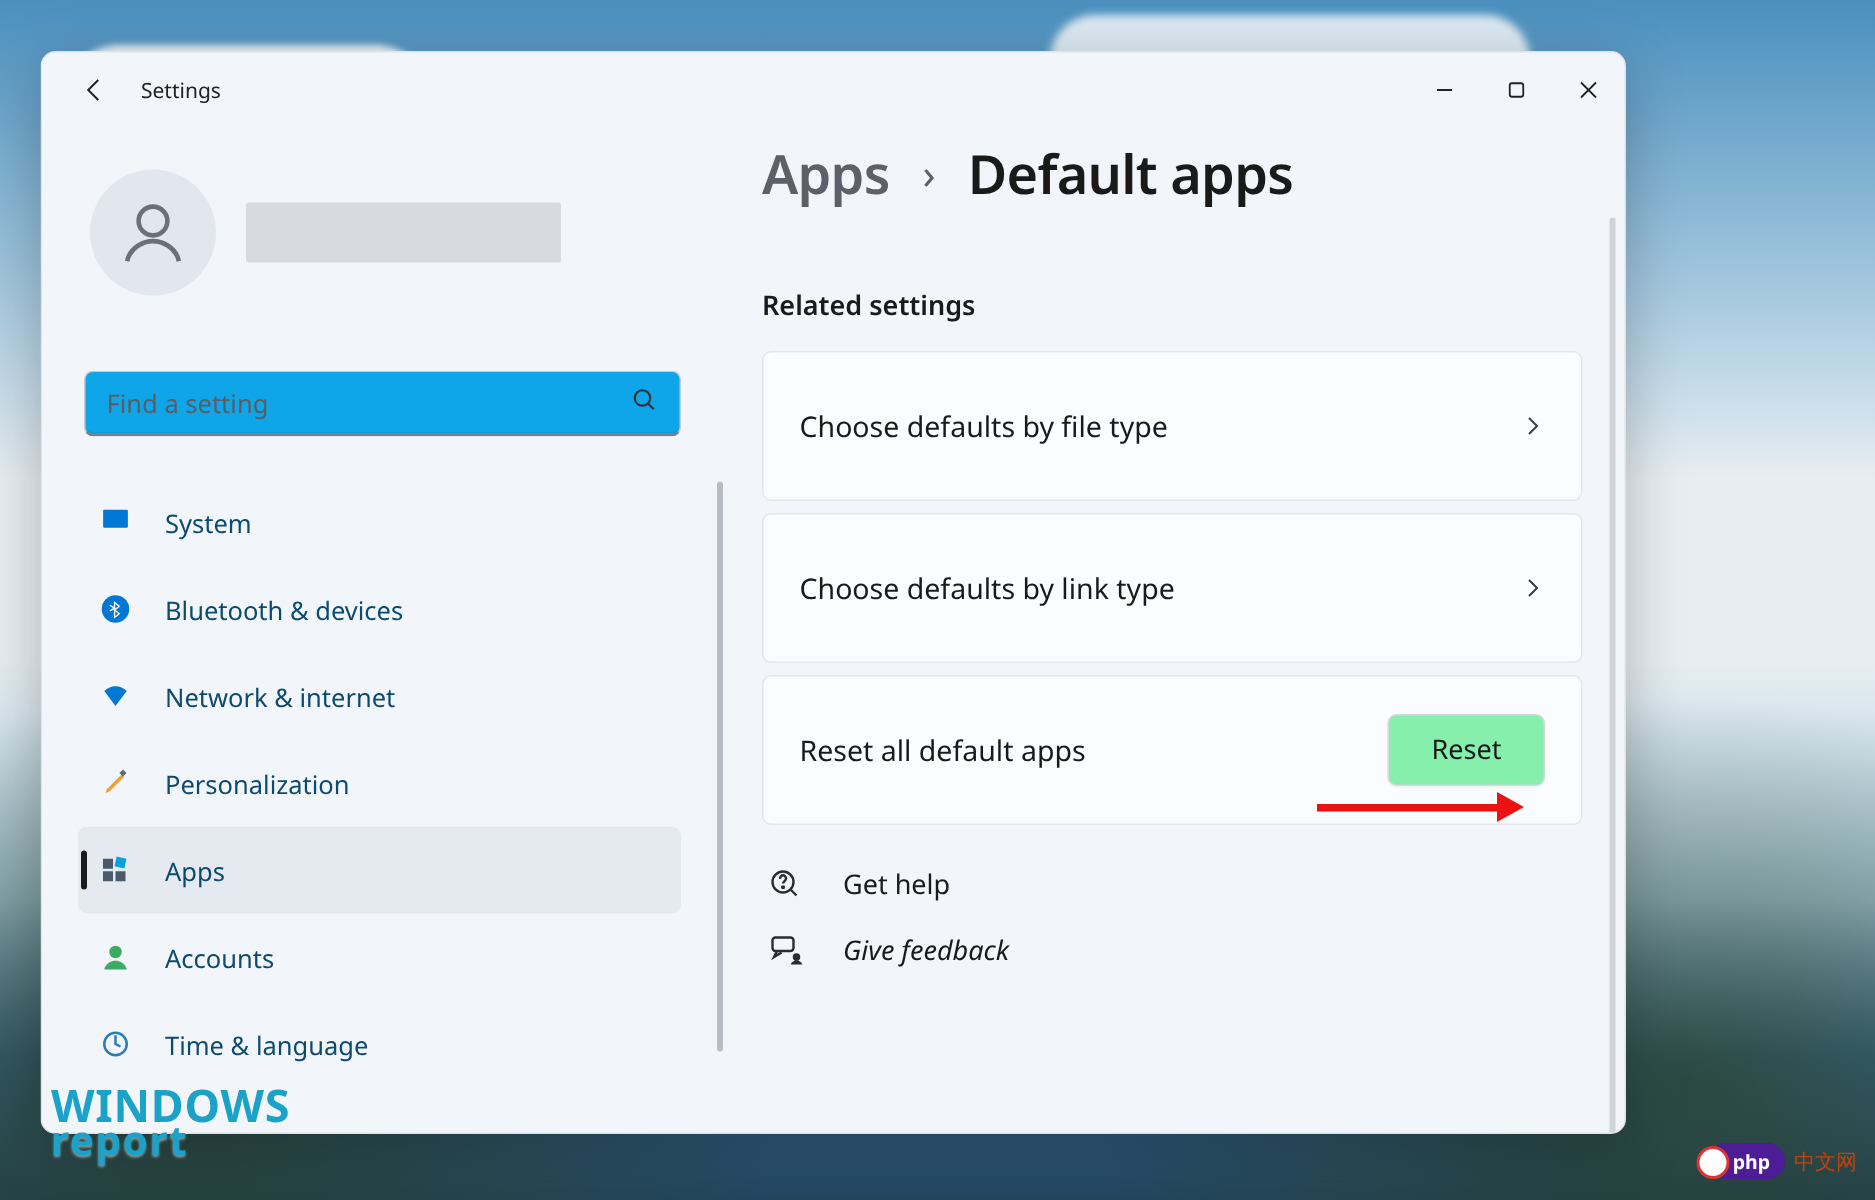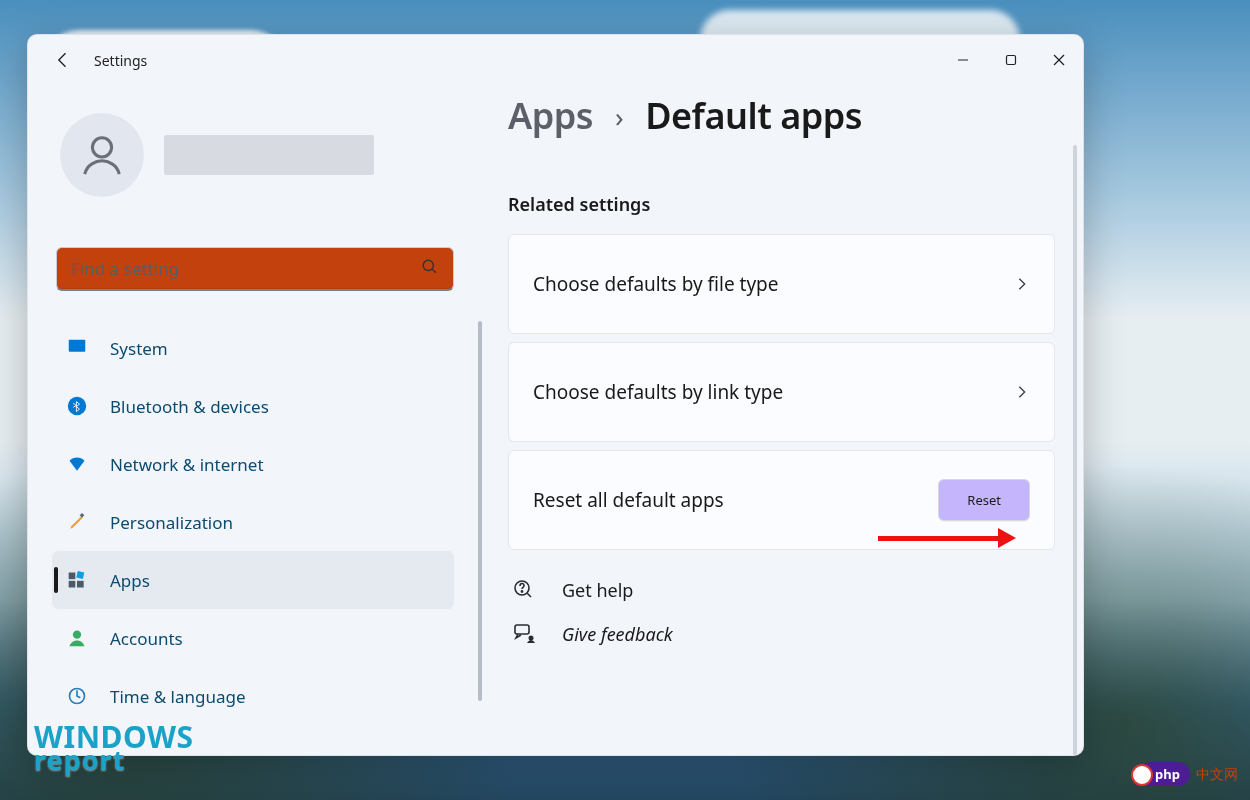--- a/index.html
+++ b/index.html
@@ -25,21 +25,21 @@
   .win-ctrl svg { width:12px; height:12px; }
 
   .body { flex:1; display:flex; min-height:0; }
 
   .sidebar { width: 450px; padding: 18px 0 0 24px; display:flex; flex-direction:column; position:relative; }
   .profile { display:flex; align-items:center; gap:20px; padding: 10px 0 20px 8px; }
   .avatar { width: 84px; height:84px; border-radius:50%; background:#e2e7ef; display:flex; align-items:center; justify-content:center; color:#6b6f78; }
   .avatar svg { width:46px; height:46px; }
   .name-blur { width:210px; height:40px; background:#d7dbe1; border-radius:2px; }
 
-  .search { margin: 30px 24px 20px 4px; position:relative; height:44px; border:1px solid #c9ccd1; border-bottom:2px solid #7c7f85; border-radius:6px; background:#c2410c; display:flex; align-items:center; padding:0 14px; box-shadow: inset 0 -1px 0 rgba(0,0,0,0.05);}
+  .search { margin: 30px 24px 20px 4px; position:relative; height:44px; border:1px solid #c9ccd1; border-bottom:2px solid #7c7f85; border-radius:6px; background:#0ea5e9; display:flex; align-items:center; padding:0 14px; box-shadow: inset 0 -1px 0 rgba(0,0,0,0.05);}
   .search input { flex:1; border:none; outline:none; background:transparent; font-size:17px; color:#222; }
   .search input::placeholder { color:#5a5d63; }
   .search-icon { color:#333; }
 
   .nav { margin-top: 8px; padding-right:24px; position:relative; }
   .nav-scroll { position:absolute; right:-4px; top:2px; width:4px; height:380px; background:#b7bdc6; border-radius:3px; }
   .nav-item { display:flex; align-items:center; gap:22px; height:58px; padding:0 16px 0 14px; border-radius:6px; font-size:17px; color:#0c4a6e; cursor:default; position:relative; }
   .nav-item.active { background:#e5eaf1; }
   .nav-item.active::before { content:""; position:absolute; left:2px; top:16px; bottom:16px; width:3.5px; background:#1a1a1a; border-radius:3px; }
   .nav-icon { width:22px; height:22px; display:flex; align-items:center; justify-content:center; flex-shrink:0; }
@@ -47,21 +47,21 @@
   .main { flex:1; padding: 4px 28px 0 30px; position:relative; overflow:hidden; }
   .breadcrumb { display:flex; align-items:center; gap:22px; font-size:36px; font-weight:600; color:#1a1a1a; padding: 2px 0 28px 0; letter-spacing:-0.5px;}
   .breadcrumb .muted { color:#5d6069; font-weight:600; }
   .breadcrumb .chev { color:#5d6069; font-size:28px; font-weight:400; }
 
   .section-label { font-size:18px; font-weight:600; color:#1a1a1a; margin: 24px 0 18px 0; }
 
   .card { background:#fafcff; border:1px solid #e3e6ea; border-radius:6px; margin-bottom:8px; display:flex; align-items:center; padding: 0 24px; min-height:100px; font-size:19px; color:#1a1a1a; }
   .card.tall { min-height:100px; }
   .card-chev { margin-left:auto; color:#3a3d42; font-size:20px; }
-  .reset-btn { margin-left:auto; background:#c4b5fd; border:1px solid #d5d9de; border-radius:6px; padding:11px 28px; font-size:13px; color:#1a1a1a; box-shadow:0 1px 1px rgba(0,0,0,0.04);}
+  .reset-btn { margin-left:auto; background:#86efac; border:1px solid #d5d9de; border-radius:6px; padding:11px 28px; font-size:18px; color:#1a1a1a; box-shadow:0 1px 1px rgba(0,0,0,0.04);}
 
   .arrow-annot { position:absolute; left:878px; top:528px; display:flex; align-items:center; pointer-events:none; }
   .arrow-line { width:120px; height:5px; background:#e11; }
   .arrow-head { width:0; height:0; border-left:18px solid #e11; border-top:10px solid transparent; border-bottom:10px solid transparent; }
 
   .help-row { display:flex; align-items:center; gap:26px; font-size:18px; color:#1a1a1a; margin-top:28px; padding-left:4px; }
   .help-row + .help-row { margin-top:20px;font-style:italic; }
   .help-icon { width:24px; height:24px; display:flex; align-items:center; justify-content:center; color:#2a2c30; }
 
   .watermark1 { position:absolute; left:34px; bottom:28px; color:#1aa2c9; font-weight:700; font-size:30px; line-height:0.85; text-shadow:0 1px 2px rgba(255,255,255,0.5); letter-spacing:0.5px; pointer-events:none;}

